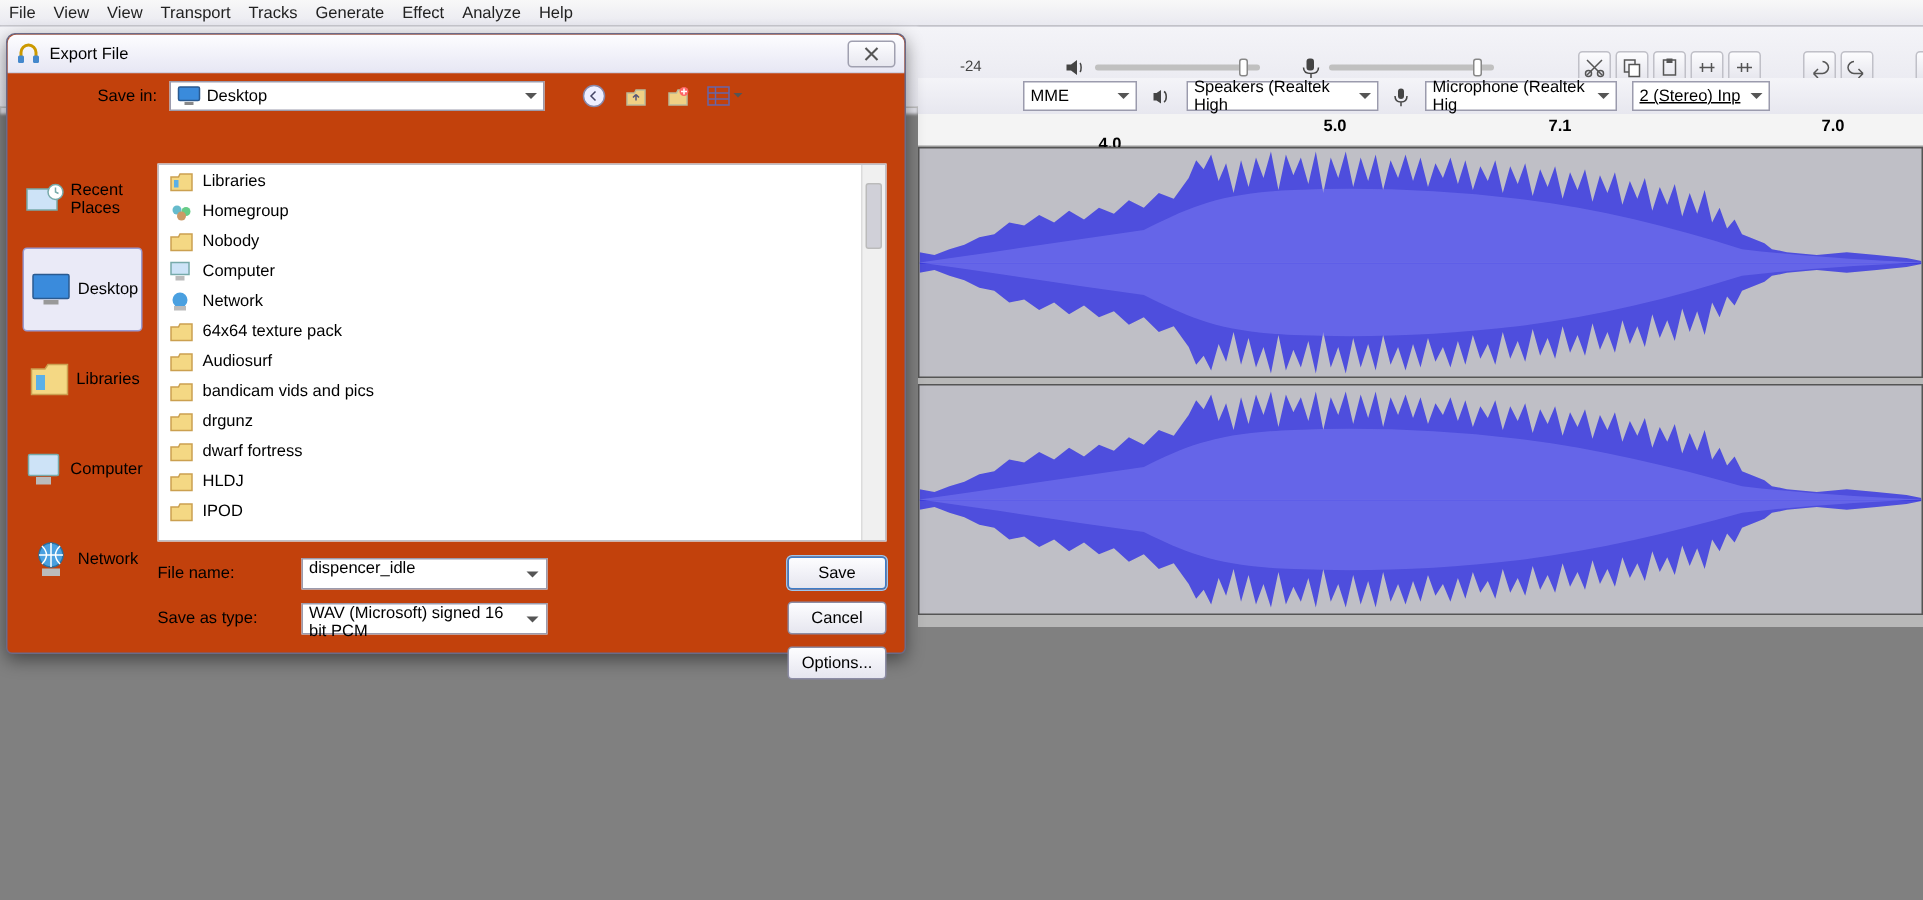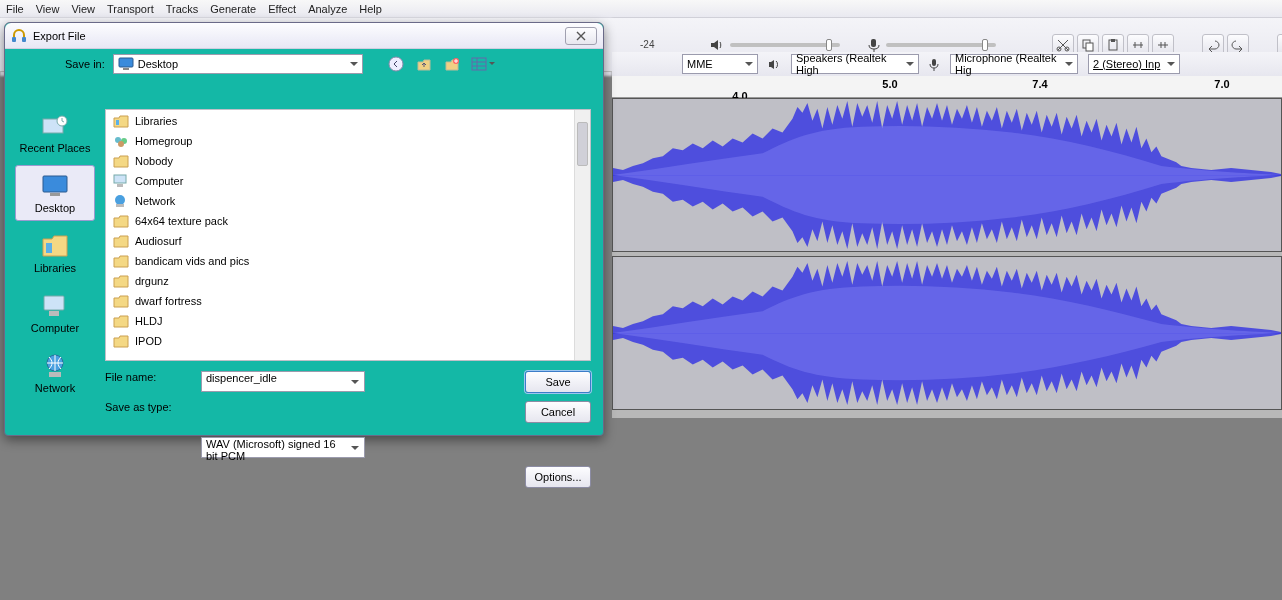--- a/index.html
+++ b/index.html
@@ -23,42 +23,42 @@
   .combo::after{ content:""; position:absolute; right:4px; top:7px; border:4px solid transparent; border-top-color:#555;}
   
   .ruler { position:absolute; top:76px; left:612px; right:0; height:22px; background:#f4f4f4; border-bottom:1px solid #999;}
   .ruler .num{ position:absolute; top:2px; transform:translateX(-50%); color:#000; font-size:11px; font-weight:bold;}
   
   .tracks { position:absolute; top:98px; left:612px; right:0; height:320px; background:#b8b8b8; }
   .track { height:154px; background:#bfbfc6; border:1px solid #555; margin-bottom:4px; position:relative; overflow:hidden;}
   .track svg { position:absolute; inset:0; width:100%; height:100%; }
   .midline { position:absolute; left:0; right:0; top:50%; height:1px; background:#5a5ad0;}
   
-  .dialog { position:absolute; top:22px; left:4px; width:600px; height:414px; background:#14b8a6; border:1px solid #6a6a88; border-radius:6px 6px 4px 4px; box-shadow:0 4px 12px rgba(0,0,0,.45);}
+  .dialog { position:absolute; top:22px; left:4px; width:600px; height:414px; background:#c2410c; border:1px solid #6a6a88; border-radius:6px 6px 4px 4px; box-shadow:0 4px 12px rgba(0,0,0,.45);}
   .dlg-title { height:26px; background:linear-gradient(#fdfdff,#e7e7f4); border-bottom:1px solid #cfcfe0; border-radius:6px 6px 0 0; display:flex; align-items:center; gap:6px; padding:0 6px;}
   .dlg-title .t-icon{width:16px;height:16px;}
   .dlg-title .spacer{flex:1;}
   .dlg-close{ width:32px; height:18px; border:1px solid #a0a0b0; border-radius:3px; background:linear-gradient(#fdfdff,#e7e7ef); display:flex; align-items:center; justify-content:center;}
   .dlg-body { position:absolute; top:26px; left:0; right:0; bottom:0;}
   .save-in { height:30px; display:flex; align-items:center; gap:8px; padding-left:60px;}
   .label { color:#000; }
   .savein-combo{ width:250px;}
   .nav-icons{ display:flex; gap:6px; margin-left:14px;}
   .places { position:absolute; top:56px; left:6px; width:88px; bottom:8px; display:flex; flex-direction:column; align-items:center; gap:4px;}
-  .place { width:80px; height:56px; display:flex; flex-direction:column; align-items:center; justify-content:center; gap:2px; border-radius:3px;}
+  .place { width:80px; height:56px; display:flex; flex-direction:row; align-items:center; justify-content:center; gap:2px; border-radius:3px;}
   .place.sel{ background:#eaeaf7; border:1px solid #9a9ad0;}
   .place .icn{ width:32px; height:28px; display:flex; align-items:center; justify-content:center;}
   .filelist{ position:absolute; top:60px; left:100px; right:12px; height:252px; border:1px solid #c0c0c8; background:#fff; overflow:hidden;}
   .fl-inner{ position:absolute; inset:1px 16px 1px 1px; overflow:hidden;}
   .file-row{ height:20px; display:flex; align-items:center; gap:6px; padding-left:6px;}
   .file-row .ficn{width:16px;height:16px;display:flex;align-items:center;justify-content:center;}
   .scrollbar{ position:absolute; right:0; top:0; bottom:0; width:16px; background:#f0f0f0; border-left:1px solid #dcdcdc;}
   .scrollbar .sb-thumb{ position:absolute; top:12px; left:2px; right:2px; height:44px; background:#d0d0d8; border:1px solid #bbb; border-radius:2px;}
   .bottom-fields{ position:absolute; left:100px; right:12px; top:322px;}
-  .fld-row{ display:flex; gap:10px; margin-bottom:8px;}
+  .fld-row{ display:flex; align-items:center; gap:10px; margin-bottom:8px;}
   .fld-lbl{ width:86px; text-align:left;}
   .fld-input{ flex:1; height:21px; border:1px solid #9b9bad; background:#fff; padding:0 18px 0 4px; position:relative;}
   .fld-input::after{content:"";position:absolute;right:5px;top:8px;border:4px solid transparent;border-top-color:#555;}
   .btn { width:66px; height:22px; border:1px solid #8c8ca4; border-radius:3px; background:linear-gradient(#fdfdff,#e6e6ef); text-align:center; line-height:20px; cursor:default;}
   .btn.default{ border:1px solid #3c7cc8; box-shadow:0 0 0 1px #9cc6f0;}
   .options-row { display:flex; justify-content:flex-end; margin-top:4px;}
   .blur-bg { position:absolute; top:18px; left:0; width:612px; height:58px; background:linear-gradient(#eeeef4,#e5e5ed); filter:blur(1.1px);}
   .blur-tb { position:absolute; top:28px; left:20px; display:flex; gap:36px;}
   .tb-circle{ width:26px; height:26px; border-radius:50%; box-shadow:inset 0 0 3px rgba(0,0,0,.2);}
 </style>
@@ -192,21 +192,21 @@
       <span>Microphone (Realtek Hig</span>
     </div>
   <div class="combo" style="width:92px;text-decoration:underline;">
       <span>2 (Stereo) Inp</span>
     </div>
 </div>
 
 <div class="ruler">
   <span class="num" style="left:128px;margin-top:12px;">4.0</span>
   <span class="num" style="left:278px;">5.0</span>
-  <span class="num" style="left:428px;">7.4</span>
+  <span class="num" style="left:428px;">7.1</span>
   <span class="num" style="left:610px;">7.0</span>
 </div>
 
 <div class="tracks">
   <div class="track">
     <div class="midline"></div>
     <svg viewBox="0 0 670 154" preserveAspectRatio="none">
       <path fill="#3a3ae0" fill-opacity="0.85" d="M0,77 L0,70 10,72 20,68 30,65 40,60 50,58 60,50 70,52 80,45 90,50 100,42 110,48 120,40 130,44 140,35 150,40 160,30 170,34 180,20 185,8 190,14 195,4 200,22 205,10 210,30 215,8 220,26 225,6 230,20 235,2 240,28 245,4 250,18 255,6 260,24 265,2 270,30 275,6 280,20 285,2 290,26 295,6 300,22 305,4 310,28 315,8 320,20 325,4 330,22 335,6 340,26 345,10 350,20 355,6 360,24 365,8 370,28 375,12 380,22 385,8 390,30 395,12 400,24 405,10 410,32 415,14 420,26 425,12 430,34 435,16 440,28 445,14 450,36 455,18 460,30 465,16 470,38 475,22 480,34 485,20 490,42 495,26 500,38 505,24 510,46 515,30 520,44 525,28 530,50 535,40 540,54 545,48 550,58 555,60 560,62 565,64 570,68 580,70 600,72 620,70 640,72 660,74 670,76 L670,77 Z"></path>
       <path fill="#3a3ae0" fill-opacity="0.85" d="M0,77 L0,84 10,82 20,86 30,89 40,94 50,96 60,104 70,102 80,109 90,104 100,112 110,106 120,114 130,110 140,119 150,114 160,124 170,120 180,134 185,146 190,140 195,150 200,132 205,144 210,124 215,146 220,128 225,148 230,134 235,152 240,126 245,150 250,136 255,148 260,130 265,152 270,124 275,148 280,134 285,152 290,128 295,148 300,132 305,150 310,126 315,146 320,134 325,150 330,132 335,148 340,128 345,144 350,134 355,148 360,130 365,146 370,126 375,142 380,132 385,146 390,124 395,142 400,130 405,144 410,122 415,140 420,128 425,142 430,120 435,138 440,126 445,140 450,118 455,136 460,124 465,138 470,116 475,132 480,120 485,134 490,112 495,128 500,116 505,130 510,108 515,124 520,110 525,126 530,104 535,114 540,100 545,106 550,96 555,94 560,92 565,90 570,86 580,84 600,82 620,84 640,82 660,80 670,78 L670,77 Z"></path>
       <path fill="#7878f0" d="M0,77 C 50,70 100,62 150,55 180,40 200,30 250,28 300,26 350,28 400,34 450,40 500,52 550,68 600,74 650,76 670,77 L670,77 C 650,78 600,80 550,86 500,102 450,114 400,120 350,126 300,128 250,126 200,124 180,114 150,99 100,92 50,84 0,77 Z" fill-opacity="0.55"></path>
@@ -442,21 +442,21 @@
 
     <div class="bottom-fields">
       <div class="fld-row">
         <span class="fld-lbl">File name:</span>
         <div class="fld-input" style="max-width:282px;"><span>dispencer_idle</span></div>
         <div style="flex:1"></div>
         <div class="btn default">Save</div>
       </div>
       <div class="fld-row">
         <span class="fld-lbl">Save as type:</span>
-        <div class="fld-input" style="max-width:282px;margin-top:36px;"><span>WAV (Microsoft) signed 16 bit PCM</span></div>
+        <div class="fld-input" style="max-width:282px;"><span>WAV (Microsoft) signed 16 bit PCM</span></div>
         <div style="flex:1"></div>
         <div class="btn">Cancel</div>
       </div>
       <div class="options-row">
         <div class="btn">Options...</div>
       </div>
     </div>
   </div>
 </div>
 

